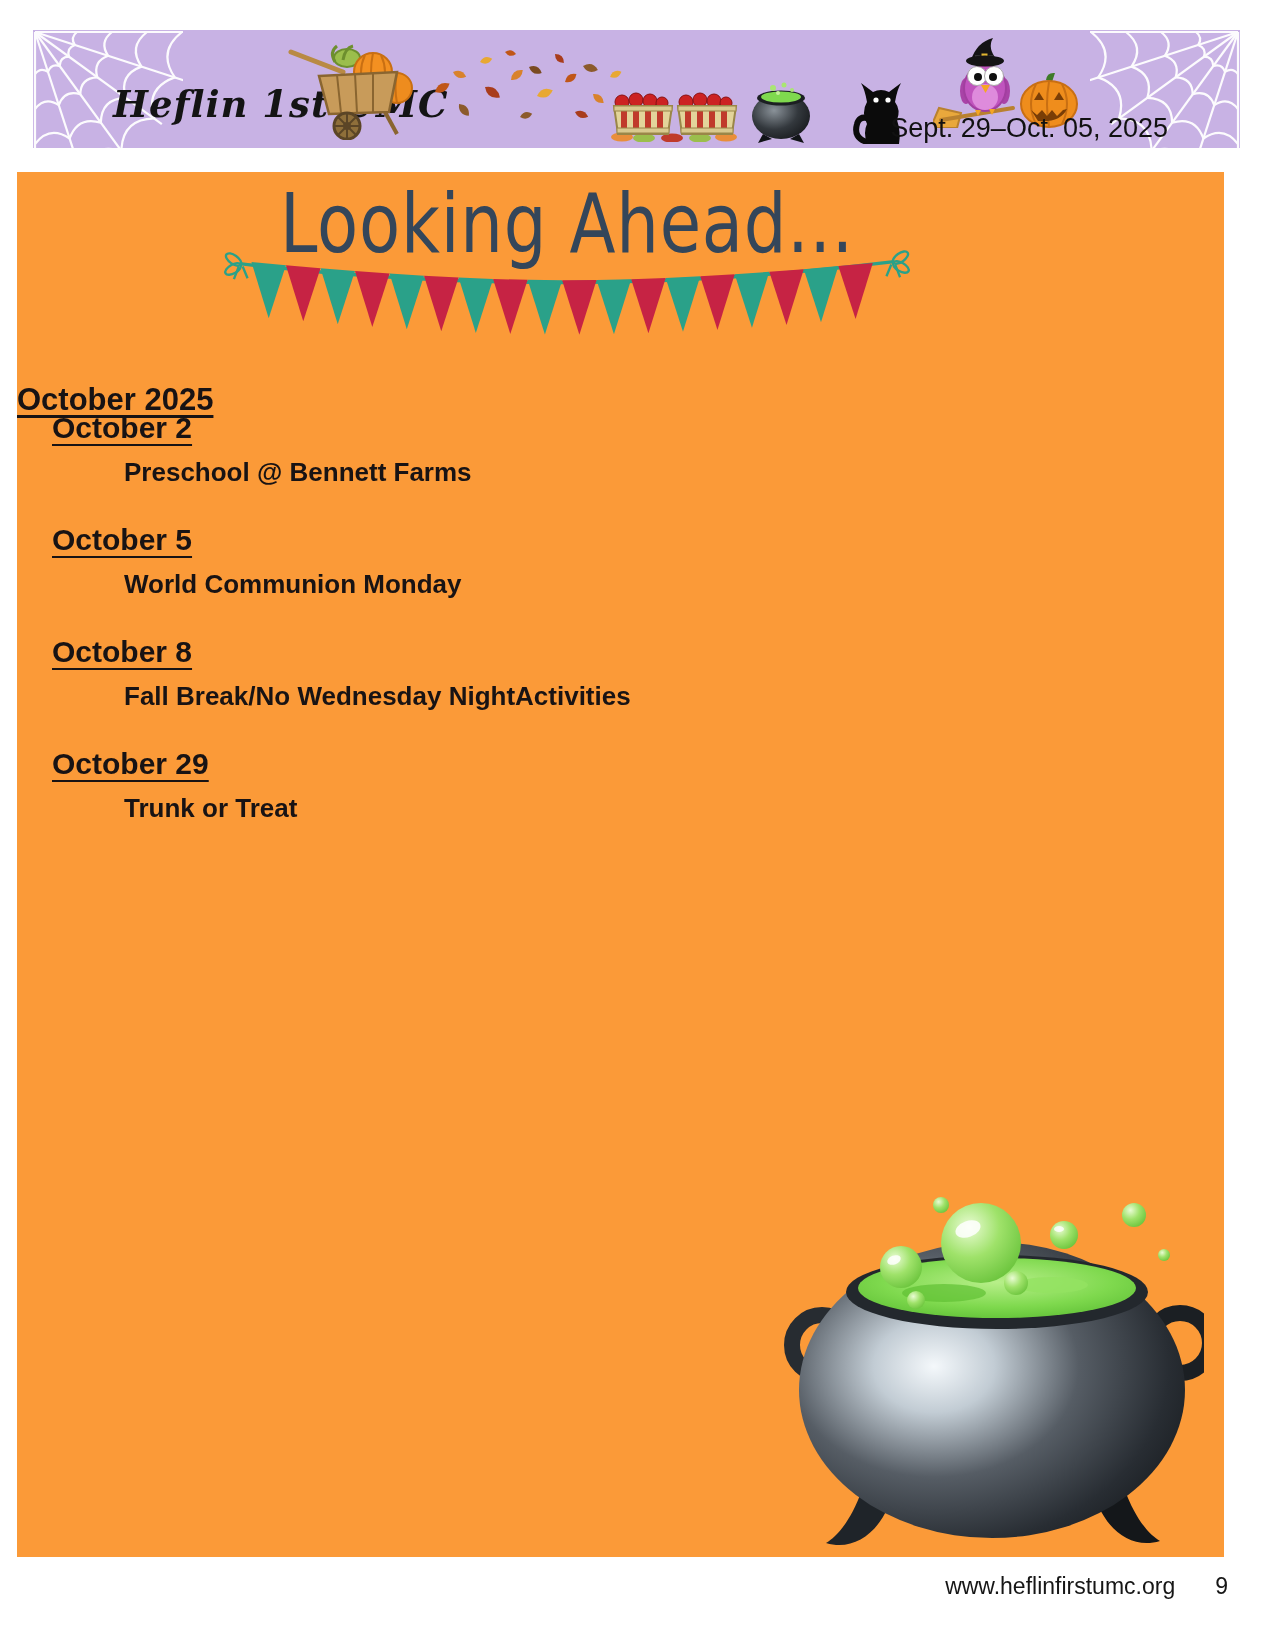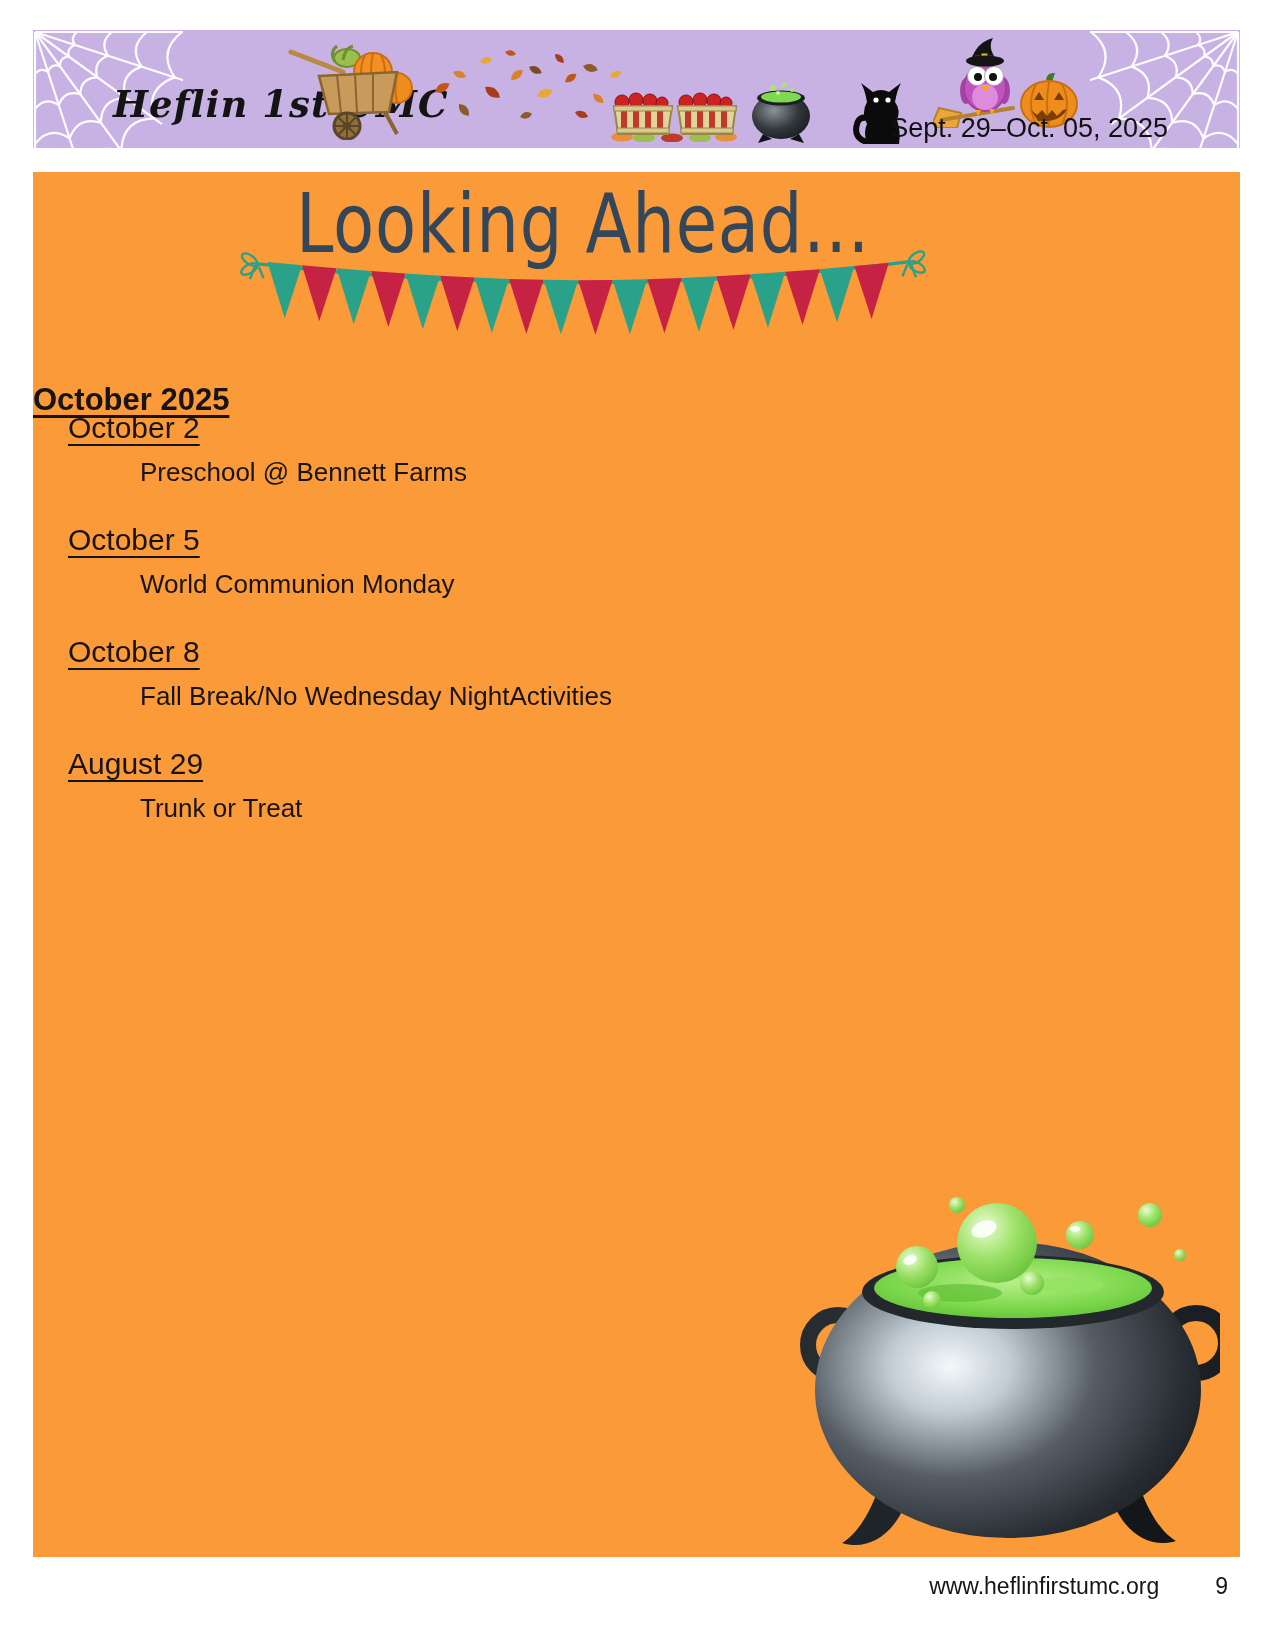--- a/index.html
+++ b/index.html
@@ -8,39 +8,39 @@
 
   
   .banner{position:absolute;left:33px;top:30px;width:1207px;height:118px;background:#C8B2E4;overflow:hidden;}
   .banner svg{position:absolute;}
   .web{stroke:#ffffff;stroke-width:2.2;fill:none;opacity:.95;}
   .church-name{position:absolute;left:80px;top:52px;font-family:"DejaVu Serif",serif;
                font-style:italic;font-weight:bold;font-size:37px;color:#141414;letter-spacing:1px;}
   .banner-date{position:absolute;right:72px;bottom:4px;font-size:27px;color:#111111;}
 
   
-  .content{position:absolute;left:33px;top:172px;width:1207px;height:1385px;background:#FB9A38;overflow:hidden;}
+  .content{position:absolute;left:17px;top:172px;width:1207px;height:1385px;background:#FB9A38;overflow:hidden;}
   .title-wrap{position:absolute;top:4px;left:0;width:1100px;text-align:center;}
   .looking-title{display:inline-block;font-family:"DejaVu Sans",sans-serif;font-size:82px;
                  color:#34465A;font-weight:400;transform:scaleX(.82);transform-origin:center top;
                  letter-spacing:1px;}
   .bunting{position:absolute;left:205px;top:76px;width:690px;height:112px;}
   .bow{stroke:#2AA189;stroke-width:2.4;fill:none;}
   .month-heading{position:absolute;top:210px;left:0;right:0;text-align:left;
                  font-size:31px;font-weight:bold;text-decoration:underline;
                  text-decoration-thickness:2.5px;text-underline-offset:5px;}
   .events{position:absolute;top:234px;left:35px;}
-  .event{margin-bottom:24px;}
+  .event{margin-bottom:24px;font-weight:bold;}
   .event-date{font-size:30px;line-height:44px;text-decoration:underline;
               text-decoration-thickness:2px;text-underline-offset:6px;}
   .event-desc{font-size:26px;line-height:44px;padding-left:72px;}
   .big-cauldron{position:absolute;left:767px;top:943px;}
 
   
-  .footer{position:absolute;top:1573px;right:47px;display:flex;gap:56px;align-items:baseline;
+  .footer{position:absolute;top:1573px;right:47px;display:flex;gap:40px;align-items:baseline;
           font-size:23px;color:#161616;}
 </style>
 </head>
 <body>
 
 <div class="page">
 
   <div class="banner">
     <svg style="left:0;top:0" width="150" height="118">
       <g id="web-left-g" class="web">
@@ -240,21 +240,21 @@
       </div>
       <div class="event">
         <div class="event-date">October 5</div>
         <div class="event-desc">World Communion Monday</div>
       </div>
       <div class="event">
         <div class="event-date">October 8</div>
         <div class="event-desc">Fall Break/No Wednesday NightActivities</div>
       </div>
       <div class="event">
-        <div class="event-date">August 29</div>
+        <div class="event-date">October 29</div>
         <div class="event-desc">Trunk or Treat</div>
       </div>
     </div>
 
     <svg class="big-cauldron" width="420" height="440" viewBox="0 0 420 440">
       <defs>
         <radialGradient id="potGrad" cx="35%" cy="42%" r="78%">
           <stop offset="0%" stop-color="#f4f8fb"></stop>
             <stop offset="20%" stop-color="#c2ccd4"></stop>
           <stop offset="48%" stop-color="#565d65"></stop>

